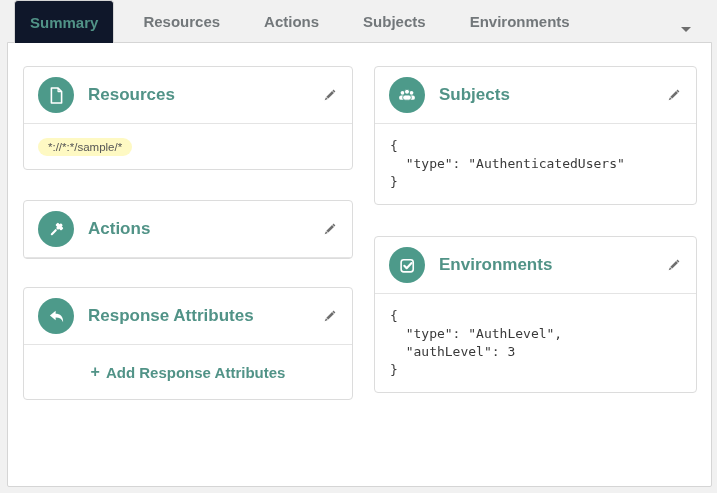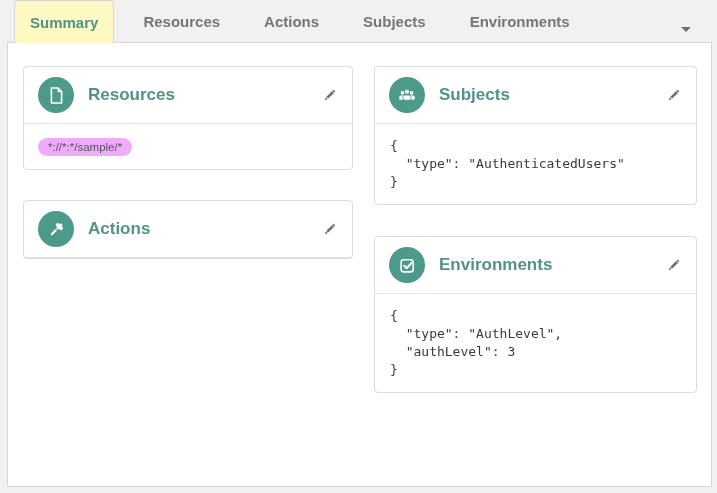--- a/index.html
+++ b/index.html
@@ -17,21 +17,21 @@
     height:42px; padding-left:14px;
     position:relative; z-index:2;
   }
   .tab {
     display:flex; align-items:center;
     padding:0 15px; margin-right:14px;
     font-size:15px; font-weight:bold; color:#72777a;
     cursor:pointer; white-space:nowrap;
   }
   .tab.active {
-    background:#fef9c3;
+    background:#0f172a;
     border:1px solid #d5d5d5; border-bottom:none;
     border-radius:4px 4px 0 0;
     color:#519387;
     margin-bottom:-1px;
   }
   .tabs-overflow {
     position:absolute; right:25px; top:24px;
     width:12px; height:10px; cursor:pointer;
     display:flex; align-items:center; justify-content:center;
   }
@@ -80,21 +80,21 @@
   .edit-btn {
     margin-left:auto;
     width:18px; height:18px;
     display:flex; align-items:center; justify-content:center;
     cursor:pointer; border:none; background:transparent; padding:0;
   }
 
   .card-body-badges { padding:13px 14px; }
   .badge {
     display:inline-block;
-    background:#f0abfc; color:#555;
+    background:#fef9c3; color:#555;
     border-radius:10px;
     padding:3px 10px;
     font-size:12.5px;
     margin-right:6px;
     white-space:nowrap;
   }
   .card.resources .badge { font-size:11.5px; }
 
   .card-body-add {
     padding:18px 14px; text-align:center;
@@ -179,20 +179,45 @@
               <g transform="rotate(45 8 8)" fill="#6e6e6e">
                 <rect x="6.6" y="0.5" width="2.8" height="1.6"></rect>
                 <rect x="6.6" y="2.7" width="2.8" height="8.6"></rect>
                 <path d="M6.6 11.9h2.8L8 15.3z"></path>
               </g>
             </svg>
           </button>
         </div>
       </div>
 
+      <div class="card">
+        <div class="card-header">
+          <span class="icon-circle">
+            <svg width="17" height="17" viewBox="0 0 16 16">
+              <path fill="#fff" d="M7.2 2.6 L1.8 7.1 L7.2 11.6 V8.9 C10.9 8.9 12.9 10.2 14.2 13.3 C14.6 7.7 11.2 5.3 7.2 5.3 Z"></path>
+            </svg>
+          </span>
+          <span class="card-title">Response Attributes</span>
+          <button class="edit-btn">
+            <svg width="15" height="15" viewBox="0 0 16 16">
+              <g transform="rotate(45 8 8)" fill="#6e6e6e">
+                <rect x="6.6" y="0.5" width="2.8" height="1.6"></rect>
+                <rect x="6.6" y="2.7" width="2.8" height="8.6"></rect>
+                <path d="M6.6 11.9h2.8L8 15.3z"></path>
+              </g>
+            </svg>
+          </button>
+        </div>
+        <div class="card-body-add">
+          <a class="add-link">
+            <span class="plus">+</span>
+            <span>Add Response Attributes</span>
+          </a>
+        </div>
+      </div>
 
     </div>
 
     <div class="col-right">
 
       <div class="card mb-31">
         <div class="card-header">
           <span class="icon-circle">
             <svg width="18" height="18" viewBox="0 0 16 16">
               <g fill="#fff">

